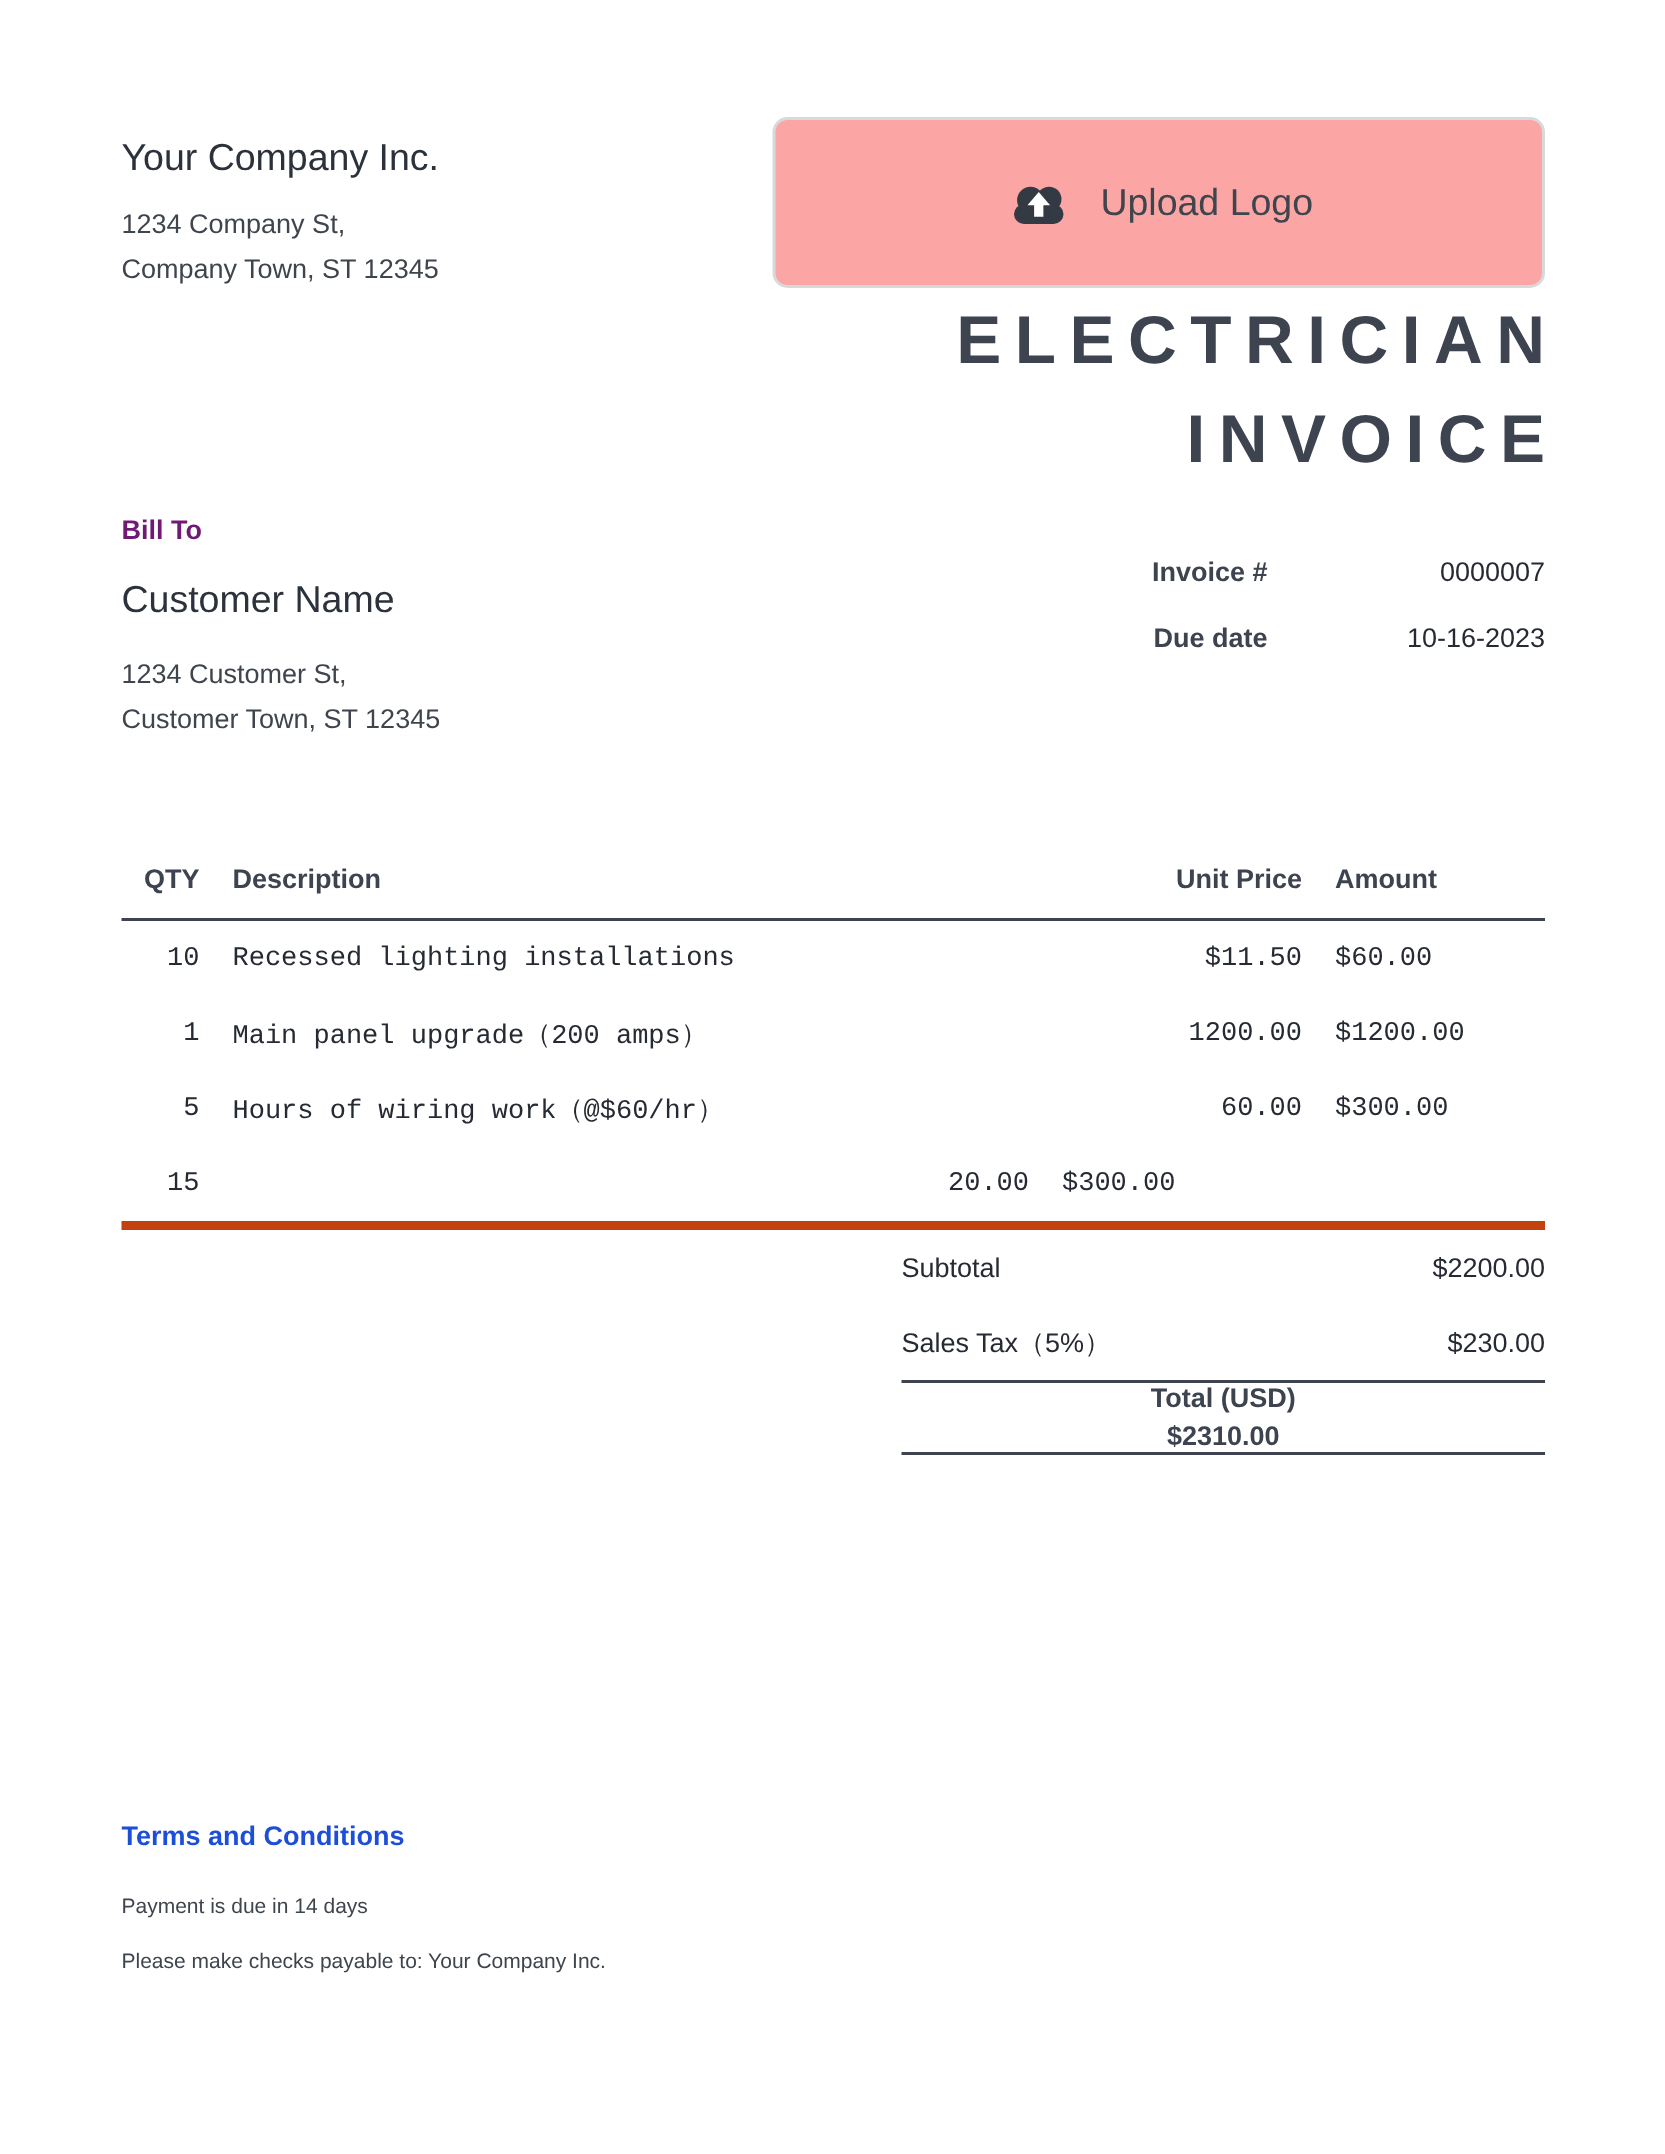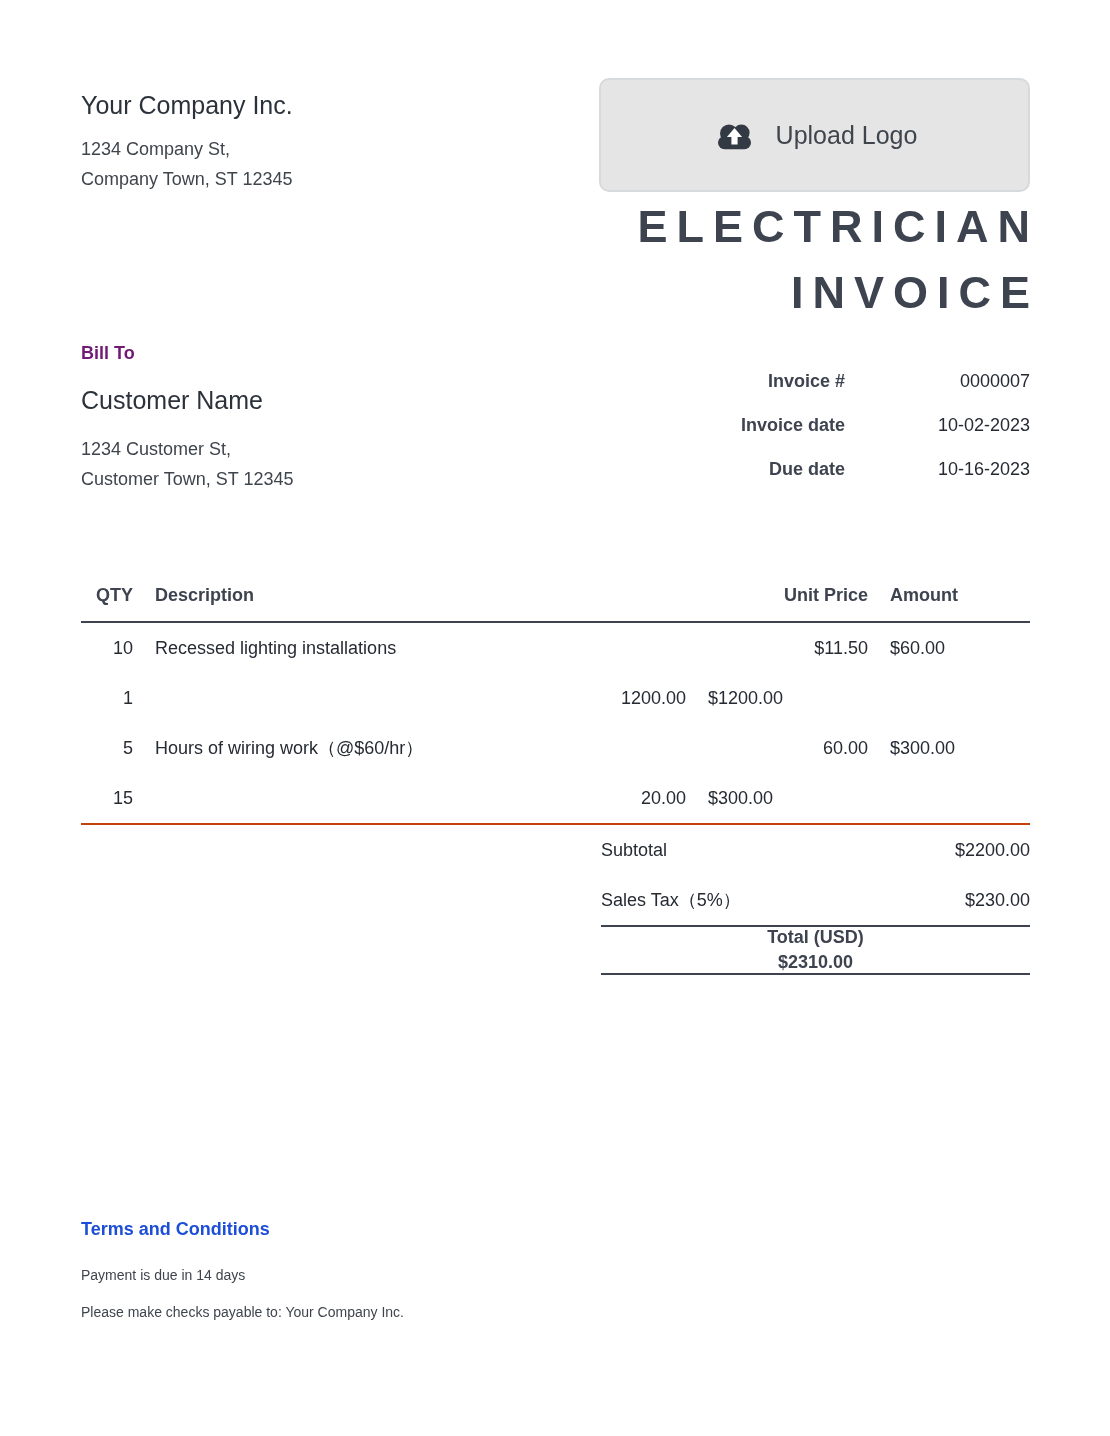--- a/index.html
+++ b/index.html
@@ -17,23 +17,23 @@
     position: relative;
   }
 
   
   .header-row { display: flex; justify-content: space-between; align-items: flex-start; }
   .company { margin-top: 13px; }
   .company-name { font-size: 25px; color: #2c323b; margin: 0 0 14px 0; font-weight: 400; }
   .company-addr { font-size: 18px; color: #3f454d; line-height: 30px; }
 
   .upload-btn {
-    width: 431px; height: 114px;
+    width: 515px; height: 114px;
     border: 2px solid #d7dadd; border-radius: 10px;
-    background: #e5e5e5;
+    background: #fca5a5;
     display: flex; align-items: center; justify-content: center; gap: 19px;
     cursor: pointer;
   }
   .upload-btn svg { display: block; }
   .upload-label { font-size: 25px; color: #3f454d; }
 
   
   .title-block { text-align: right; }
   .title-line {
     font-size: 45px; font-weight: 700; letter-spacing: 9px; margin-right: -9px;
@@ -53,21 +53,21 @@
 
   
   .items { margin-top: 82px; }
   .trow {
     display: grid;
     grid-template-columns: 52px 1fr 160px 140px;
     column-gap: 22px;
     align-items: center;
   }
   .items-head { font-size: 18px; font-weight: 700; color: #3d4450; padding-bottom: 15px; border-bottom: 2px solid #3d4450; }
-  .items-body { border-bottom: 2px solid #c2410c; }
+  .items-body { border-bottom: 6px solid #c2410c; font-family: Liberation Mono, monospace; }
   .item-row { height: 50px; font-size: 18px; color: #262b33; }
   .c-qty  { text-align: right; }
   .c-unit { text-align: right; }
   .c-amt  { text-align: left; }
 
   
   .totals { width: 429px; margin-left: auto; font-size: 18px; }
   .tot-row { display: flex; justify-content: space-between; align-items: center; height: 50px; color: #262b33; }
   .tot-row.total {
     font-weight: 700; color: #3d4450;
@@ -122,24 +122,20 @@
         <div>Customer Town, ST 12345</div>
       </div>
     </div>
 
     <div class="meta">
       <div class="meta-row">
         <span class="meta-label">Invoice #</span>
         <span class="meta-value">0000007</span>
       </div>
       <div class="meta-row">
-        <span class="meta-label">Invoice date</span>
-        <span class="meta-value">10-02-2023</span>
-      </div>
-      <div class="meta-row">
         <span class="meta-label">Due date</span>
         <span class="meta-value">10-16-2023</span>
       </div>
     </div>
   </div>
 
   <div class="items">
     <div class="trow items-head">
       <div class="c-qty">QTY</div>
       <div class="c-desc">Description</div>
@@ -148,20 +144,21 @@
     </div>
     <div class="items-body">
       <div class="trow item-row">
         <div class="c-qty">10</div>
         <div class="c-desc">Recessed lighting installations</div>
         <div class="c-unit">$11.50</div>
         <div class="c-amt">$60.00</div>
       </div>
       <div class="trow item-row">
         <div class="c-qty">1</div>
+        <div class="c-desc">Main panel upgrade（200 amps）</div>
         <div class="c-unit">1200.00</div>
         <div class="c-amt">$1200.00</div>
       </div>
       <div class="trow item-row">
         <div class="c-qty">5</div>
         <div class="c-desc">Hours of wiring work（@$60/hr）</div>
         <div class="c-unit">60.00</div>
         <div class="c-amt">$300.00</div>
       </div>
       <div class="trow item-row">

